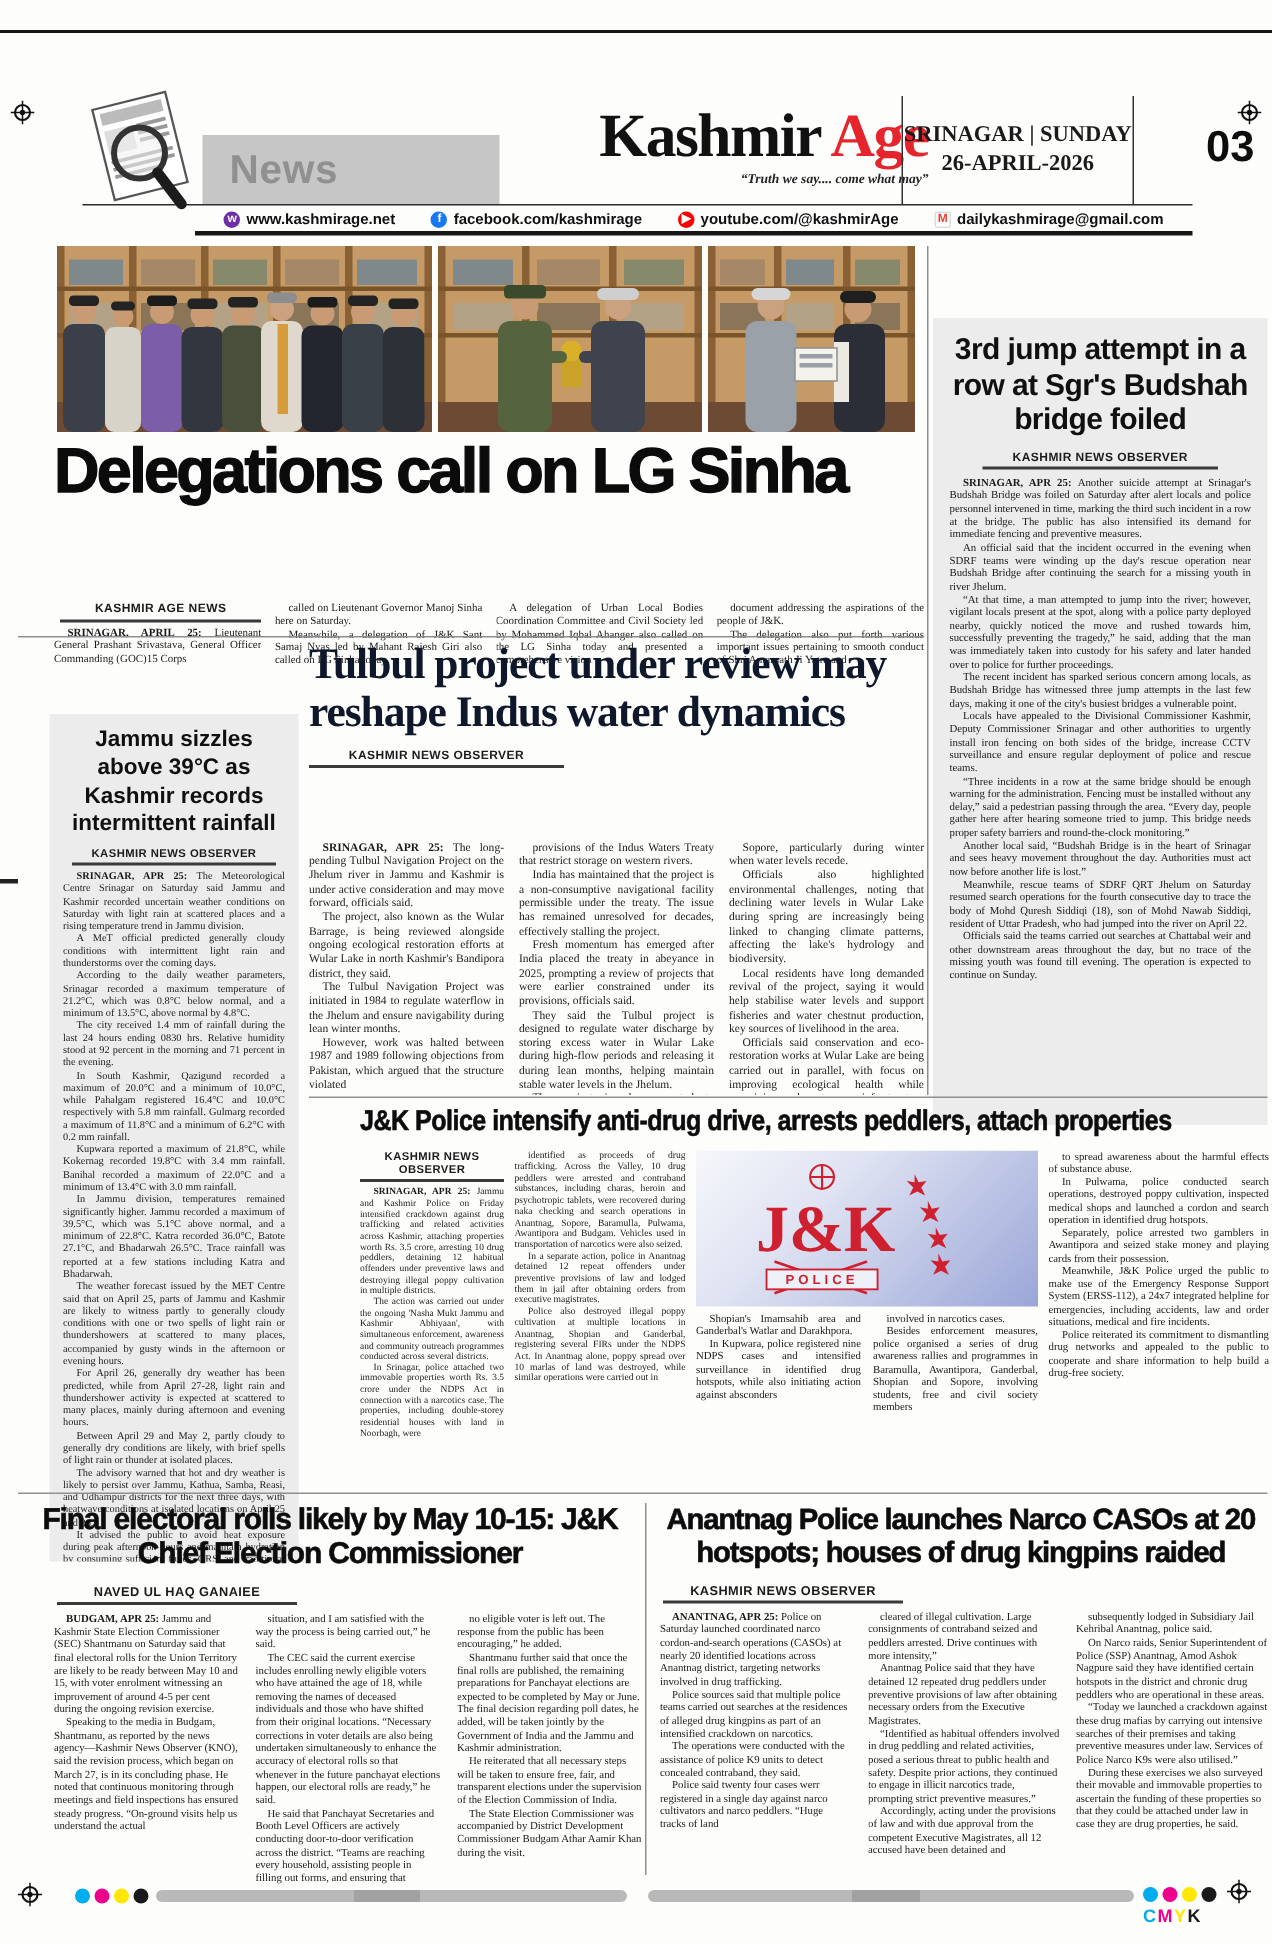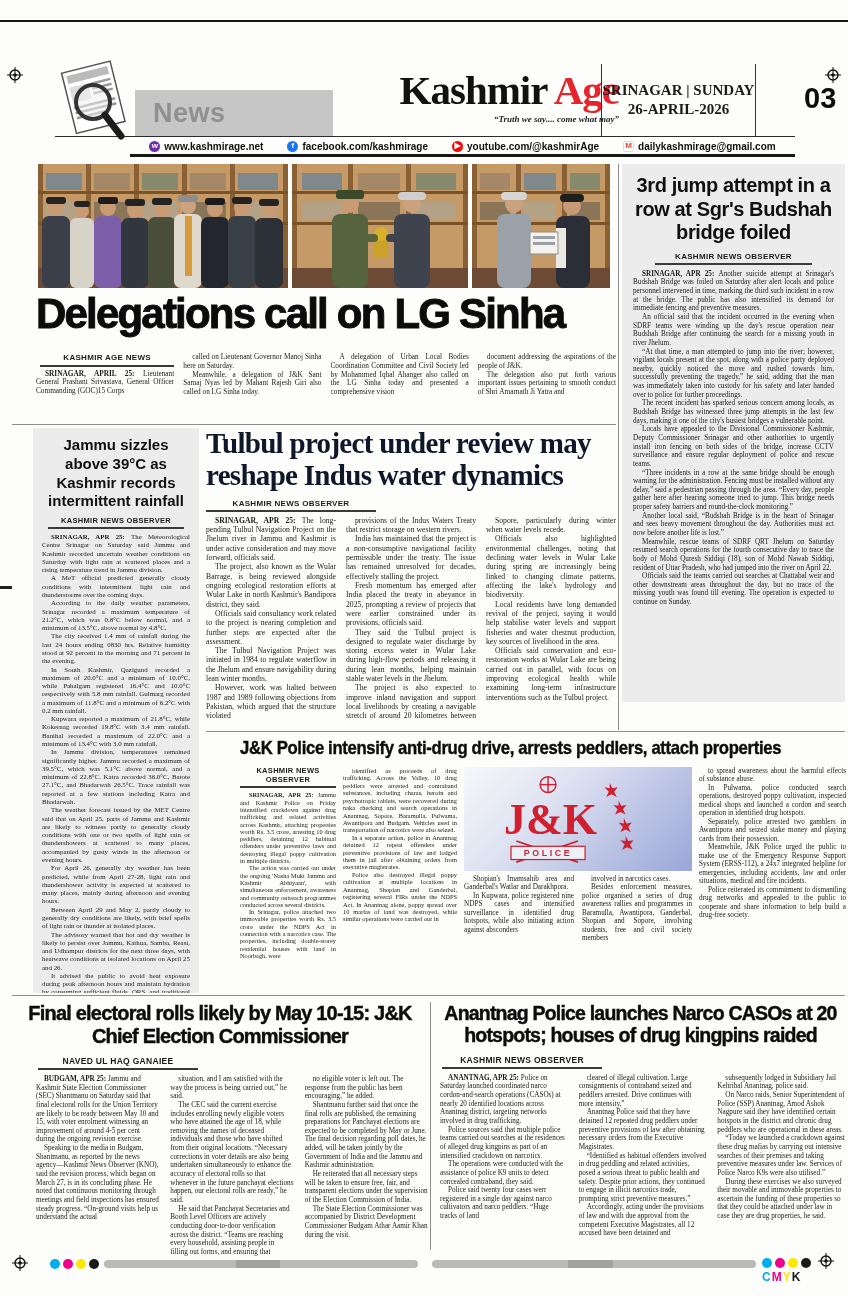--- a/index.html
+++ b/index.html
@@ -44,21 +44,21 @@
   
   .photos { position:absolute; left:38px; top:164px; width:576px; height:124px; display:flex; gap:4px; }
   .photo { height:124px; overflow:hidden; background:#c59a66; }
   .photo svg { display:block; width:100%; height:100%; }
   .ph1 { width:250px; } .ph2 { width:176px; } .ph3 { width:138px; }
 
   
   .byline { font-family:"Liberation Sans",sans-serif; font-weight:bold; letter-spacing:.3px; color:#1c1c1c;
     border-bottom:2px solid #3a3a3a; padding-bottom:2px; margin-bottom:3px; }
   .para { margin:0; text-indent:9px; }
-  .jt { text-align:justify; }
+  .jt { text-align:justify;margin-top:48px; }
 
   
   .hl-deleg { position:absolute; left:36px; top:290px; width:580px; height:58px;
     font-family:"Liberation Sans",sans-serif; font-weight:bold; font-size:42px; letter-spacing:-1.8px;
     color:#0b0b0b; white-space:nowrap; overflow:hidden; -webkit-text-stroke:0.9px #0b0b0b; }
   .deleg-body { position:absolute; left:36px; top:353px; width:580px; height:66px; display:flex; gap:9px; }
   .deleg-body .col { flex:1 1 0; overflow:hidden; font-size:7.3px; line-height:1.2; }
   .by-deleg { font-size:8px; margin-left:4px; text-align:center; }
 
   .rule-h1 { left:12px; top:424px; width:604px; height:1px; }
@@ -387,21 +387,20 @@
       </div>
   </section>
 
   <section class="tulbul">
     <h2 class="hl-tulbul">Tulbul project under review may reshape Indus water dynamics</h2>
     <div class="byline by-tulbul">KASHMIR NEWS OBSERVER</div>
     <div class="tulbul-cols jt">
       <div class="col">
           <p class="para"><b>SRINAGAR, APR 25: </b>The long-pending Tulbul Navigation Project on the Jhelum river in Jammu and Kashmir is under active consideration and may move forward, officials said.</p>
           <p class="para">The project, also known as the Wular Barrage, is being reviewed alongside ongoing ecological restoration efforts at Wular Lake in north Kashmir's Bandipora district, they said.</p>
-          <p class="para">Officials said consultancy work related to the project is nearing completion and further steps are expected after the assessment.</p>
           <p class="para">The Tulbul Navigation Project was initiated in 1984 to regulate waterflow in the Jhelum and ensure navigability during lean winter months.</p>
           <p class="para">However, work was halted between 1987 and 1989 following objections from Pakistan, which argued that the structure violated</p>
         </div>
       <div class="col">
           <p class="para">provisions of the Indus Waters Treaty that restrict storage on western rivers.</p>
           <p class="para">India has maintained that the project is a non-consumptive navigational facility permissible under the treaty. The issue has remained unresolved for decades, effectively stalling the project.</p>
           <p class="para">Fresh momentum has emerged after India placed the treaty in abeyance in 2025, prompting a review of projects that were earlier constrained under its provisions, officials said.</p>
           <p class="para">They said the Tulbul project is designed to regulate water discharge by storing excess water in Wular Lake during high-flow periods and releasing it during lean months, helping maintain stable water levels in the Jhelum.</p>
           <p class="para">The project is also expected to improve inland navigation and support local livelihoods by creating a navigable stretch of around 20 kilometres between Baramulla and</p>
         </div>

